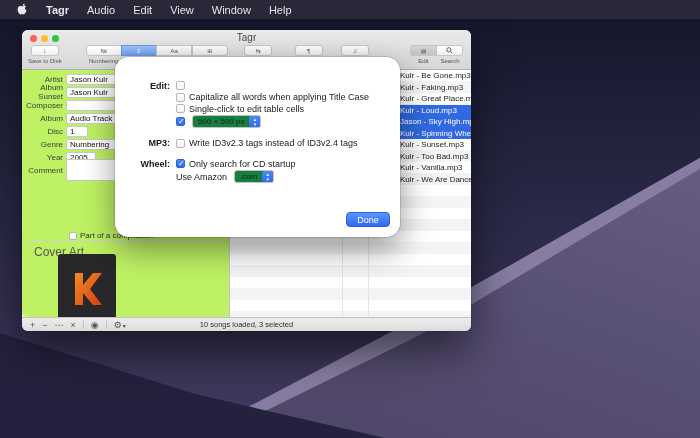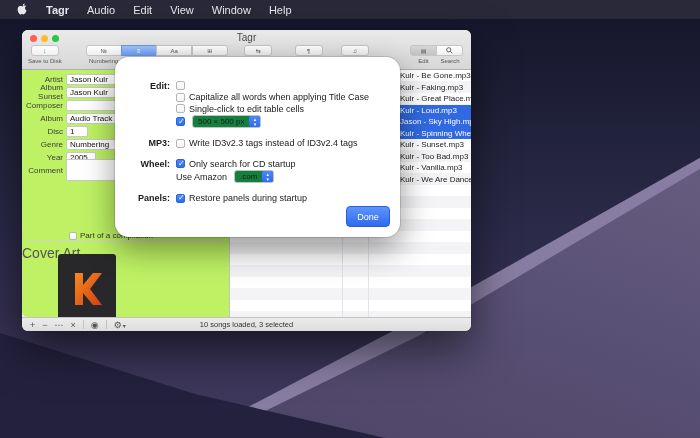--- a/index.html
+++ b/index.html
@@ -71,21 +71,21 @@
   .ffield.tall { height:22px; align-items:flex-start; }
   .comp-row { position:absolute; top:161px; left:47px; display:flex; gap:3px;
     align-items:center; font-size:8px; color:#333; white-space:nowrap; }
   .cb { width:9px; height:9px; border:1px solid #b5b5b5; border-radius:2px;
     background:linear-gradient(#fff,#f4f4f4); flex:none; position:relative; }
   .cb.small { width:8px; height:8px; }
   .cb.checked { background:linear-gradient(#4c88f7,#2f6cf0); border-color:#2b63dd; }
   .cb.checked::after { content:"✓"; position:absolute; color:#fff; font-size:8px;
     left:1px; top:-1.5px; font-weight:bold; }
   .section-sep { position:absolute; top:171px; left:6px; right:6px; height:1px; background:#d2d2d2; }
-  .cover-label { position:absolute; top:175px; left:0; font-size:14px; color:#555; }
+  .cover-label { position:absolute; top:175px; left:12px; font-size:12px; color:#555; }
   .art { position:absolute; top:184px; left:36px; width:58px; height:69px;
     background:#28282b; border-radius:3px; display:flex; align-items:center; justify-content:center; }
 
   
   .v-div { position:absolute; top:40px; left:207px; width:1px; bottom:14px; background:#c5c5c5; }
   .table { position:absolute; top:40px; left:208px; right:0; bottom:14px; overflow:hidden;
     background:repeating-linear-gradient(to bottom,#ffffff 0 11.5px,#f4f4f6 11.5px 23px); }
   .col-line { position:absolute; top:0; bottom:0; width:1px; background:#e3e3e8; }
   .song-row { position:absolute; left:0; right:0; height:11.5px; padding-left:170px;
     font-size:8px; line-height:11.5px; color:#222; white-space:nowrap; overflow:hidden; }
@@ -111,21 +111,21 @@
   .ptext { margin-left:4px; }
   .gap { height:9px; }
   .popup { display:inline-flex; align-items:center; height:13px; border:1px solid #c2c2c6;
     border-radius:3px; background:#15803d; margin-left:7px; padding-left:5px; font-size:8px; }
   .popup-stepper { width:11px; height:11px; margin-left:5px;
     background:linear-gradient(#4c88f7,#2f6cf0); border-radius:2px;
     display:flex; flex-direction:column; align-items:center; justify-content:center;
     color:#fff; }
   .popup-stepper::before { content:"▴"; font-size:5px; line-height:4.5px; }
   .popup-stepper::after { content:"▾"; font-size:5px; line-height:4.5px; }
-  .done-btn { position:absolute; right:10px; bottom:10px; width:44px; height:21px;
+  .done-btn { position:absolute; right:10px; bottom:10px; width:44px; height:15px;
     border-radius:4px; background:linear-gradient(#5d95f9,#2e6bf0); color:#fff;
     font-size:9px; display:flex; align-items:center; justify-content:center;
     border:1px solid #2a5fd8; }
 </style>
 </head>
 <body>
 
 <div class="desktop">
   <div class="dune-ridge"></div>
   <div class="dune-main"></div>
@@ -368,19 +368,14 @@
   </div>
   <div class="prow" style="min-height:14px">
     <span class="plabel"></span>
     <span class="ptext" style="margin-left:0">Use Amazon</span>
     <span class="popup">
       <span>.com</span>
       <span class="popup-stepper"></span>
     </span>
   </div>
   <div class="gap"></div>
-  <div class="prow">
-    <span class="plabel">Panels:</span>
-    <span class="cb checked"></span>
-    <span class="ptext">Restore panels during startup</span>
-  </div>
   <div class="done-btn">Done</div>
 </div>
 
 </body></html>

